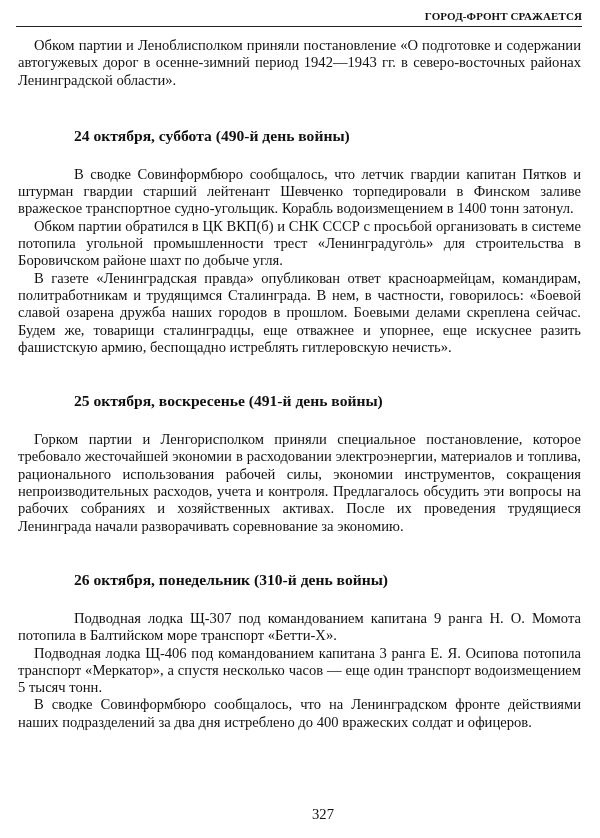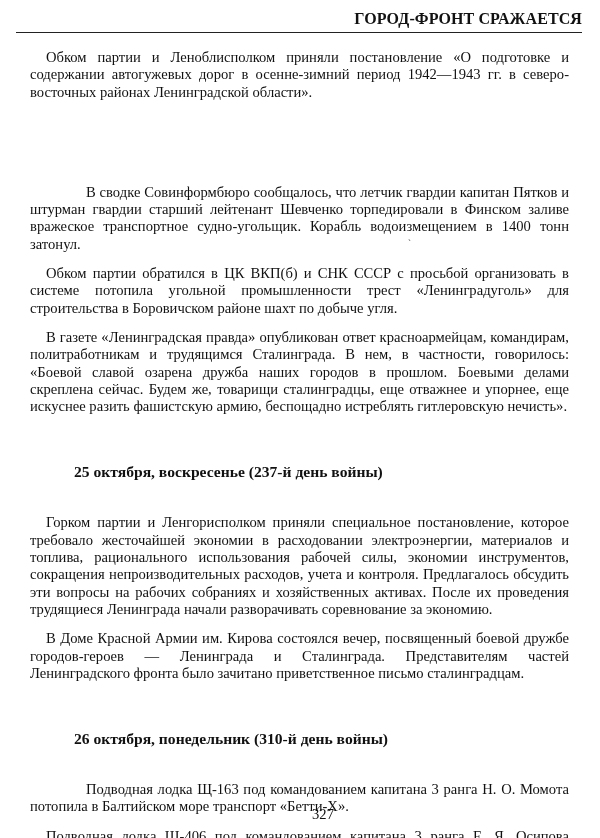--- a/index.html
+++ b/index.html
@@ -3,29 +3,29 @@
   <meta charset="utf-8">
   <style>
     html, body { margin: 0; padding: 0; background: #ffffff; }
     body {
       width: 600px; height: 838px; position: relative; overflow: hidden;
       font-family: "Liberation Serif", "DejaVu Serif", serif;
       color: #111;
     }
     .running-head {
       position: absolute; left: 16px; right: 18px; top: 10px;
-      text-align: right; font-size: 16px; font-weight: bold;
+      text-align: right; font-size: 11px; font-weight: bold;
       letter-spacing: 0.1px; padding-bottom: 4px;
       border-bottom: 1.2px solid #222;
     }
     .page-body {
       position: absolute; left: 18px; right: 19px; top: 37px;
     }
     p {
-      margin: 12px; font-size: 14.6px; line-height: 17.3px;
+      margin: 0; font-size: 14.6px; line-height: 17.3px;
       text-align: justify; text-indent: 16px;
       hyphens: manual;
     }
     p.first { text-indent: 56px; }
     h2 {
       margin: 0; font-size: 15.6px; font-weight: bold;
       padding-left: 56px;
     }
     .gap-before-head { height: 36px; }
     .gap-after-head { height: 21px; }
@@ -41,33 +41,33 @@
 <body>
 
 <div class="running-head">ГОРОД-ФРОНТ СРАЖАЕТСЯ</div>
 
 <span class="stray-mark">ˋ</span>
 
 <div class="page-body">
   <p>Обком партии и Леноблисполком приняли постановление «О подготовке и содержании автогужевых дорог в осенне-зимний период 1942—1943 гг. в северо-восточных районах Ленинградской области».</p>
 
   <div class="gap-before-head" style="height:38px"></div>
+  <h2>24 октября, суббота (490-й день войны)</h2>
   <div class="gap-after-head"></div>
   <p class="first">В сводке Совинформбюро сообщалось, что летчик гвардии капитан Пятков и штурман гвардии старший лейтенант Шевченко торпедировали в Финском заливе вражеское транспортное судно-угольщик. Корабль водоизмещением в 1400 тонн затонул.</p>
   <p>Обком партии обратился в ЦК ВКП(б) и СНК СССР с просьбой организовать в системе потопила угольной промышленности трест «Ленинградуголь» для строительства в Боровичском районе шахт по добыче угля.</p>
   <p>В газете «Ленинградская правда» опубликован ответ красноармейцам, командирам, политработникам и трудящимся Сталинграда. В нем, в частности, говорилось: «Боевой славой озарена дружба наших городов в прошлом. Боевыми делами скреплена сейчас. Будем же, товарищи сталинградцы, еще отважнее и упорнее, еще искуснее разить фашистскую армию, беспощадно истреблять гитлеровскую нечисть».</p>
 
   <div class="gap-before-head"></div>
-  <h2>25 октября, воскресенье (237-й день войны)</h2>
+  <h2>25 октября, воскресенье (491-й день войны)</h2>
   <div class="gap-after-head"></div>
   <p>Горком партии и Ленгорисполком приняли специальное постановление, которое требовало жесточайшей экономии в расходовании электроэнергии, материалов и топлива, рационального использования рабочей силы, экономии инструментов, сокращения непроизводительных расходов, учета и контроля. Предлагалось обсудить эти вопросы на рабочих собраниях и хозяйственных активах. После их проведения трудящиеся Ленинграда начали разворачивать соревнование за экономию.</p>
-  <p>В Доме Красной Армии им. Кирова состоялся вечер, посвященный боевой дружбе городов-героев — Ленинграда и Сталинграда. Представителям частей Ленинградского фронта было зачитано приветственное письмо сталинградцам.</p>
 
   <div class="gap-before-head"></div>
   <h2>26 октября, понедельник (310-й день войны)</h2>
   <div class="gap-after-head"></div>
-  <p class="first">Подводная лодка Щ-163 под командованием капитана 3 ранга Н. О. Момота потопила в Балтийском море транспорт «Бетти-Х».</p>
+  <p class="first">Подводная лодка Щ-307 под командованием капитана 9 ранга Н. О. Момота потопила в Балтийском море транспорт «Бетти-Х».</p>
   <p>Подводная лодка Щ-406 под командованием капитана 3 ранга Е. Я. Осипова потопила транспорт «Меркатор», а спустя несколько часов — еще один транспорт водоизмещением 5 тысяч тонн.</p>
   <p>В сводке Совинформбюро сообщалось, что на Ленинградском фронте действиями наших подразделений за два дня истреблено до 400 вражеских солдат и офицеров.</p>
 
 </div>
 
 <div class="page-number">327</div>
 
 </body></html>

